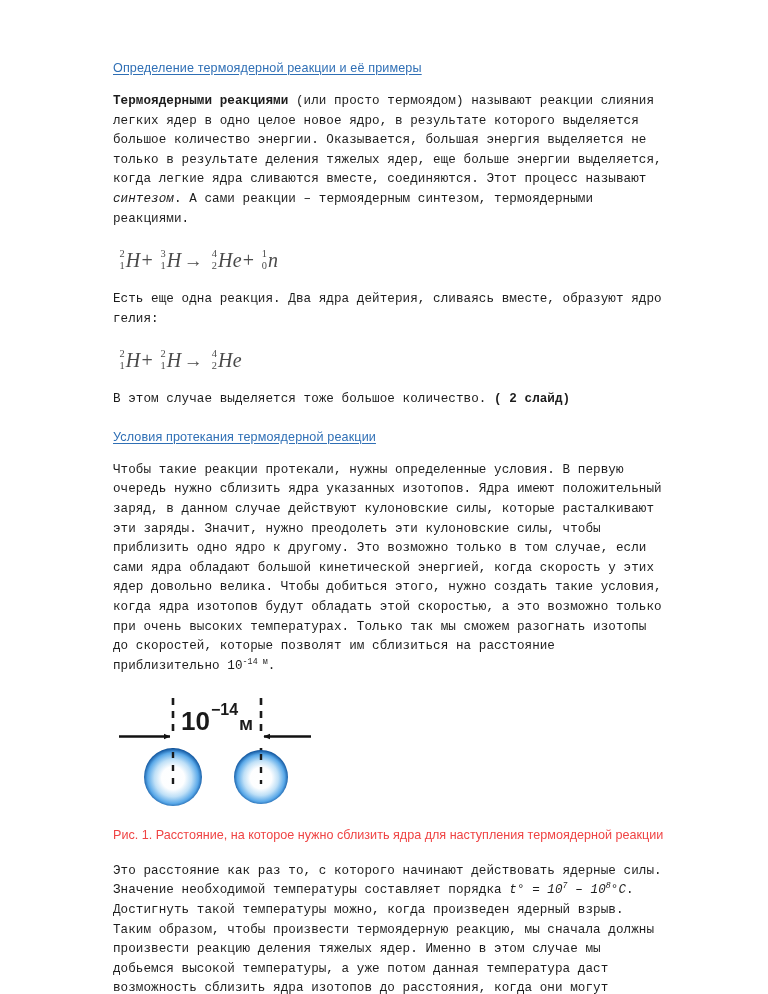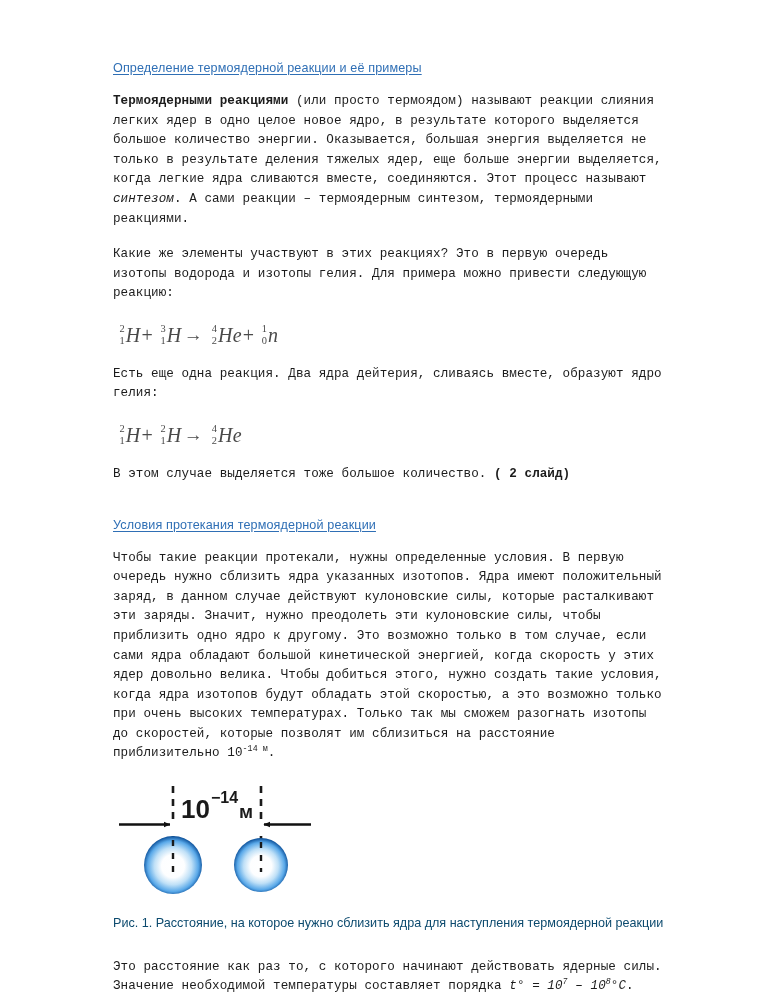--- a/index.html
+++ b/index.html
@@ -37,21 +37,21 @@
     font-size: 12.6px;
     line-height: 16px;
     color: #2f6fb5;
     text-decoration: underline;
     text-underline-offset: 2px;
     margin: 0 0 16px 0;
     letter-spacing: 0.01em;
     cursor: pointer;
   }
   .link-heading.second {
-    margin-top: 32px;
+    margin-top: 19px;
     margin-bottom: 16px;
   }
 
   
   p.body {
     font-size: 12.6px;
     line-height: 19.6px;
     color: #1c1c1c;
     margin: 0 0 16px 0;
     text-align: left;
@@ -127,37 +127,36 @@
     margin: 3px 0 13px 0;
     width: 202px;
     height: 121px;
     position: relative;
   }
   .figure svg { display: block; }
 
   .caption {
     font-size: 12.6px;
     line-height: 19.6px;
-    color: #0c4a6e;
-    margin: 0 0 24px 0;
+    color: #ef4444;
+    margin: 0 0 16px 0;
   }
 </style>
 </head>
 <body>
 
 <div class="page">
   <div class="content">
 
     <a class="link-heading" href="#">Определение термоядерной реакции и её примеры</a>
 
     <p class="body">
       <b>Термоядерными реакциями</b><span> (или просто термоядом) называют реакции слияния легких ядер в одно целое новое ядро, в результате которого выделяется большое количество энергии. Оказывается, большая энергия выделяется не только в результате деления тяжелых ядер, еще больше энергии выделяется, когда легкие ядра сливаются вместе, соединяются. Этот процесс называют </span><i>синтезом</i><span>. А сами реакции – термоядерным синтезом, термоядерными реакциями.</span>
     </p>
 
-    <p class="body">Какие же элементы участвуют в этих реакциях? Это в первую очередь изотопы водорода и изотопы гелия. Для примера можно привести следующую реакцию:</p>
 
     <div class="formula">
       <span class="nuc">
         <span class="top">2</span>
         <span class="bot">1</span>
       </span><span class="el">H</span><span class="op">+</span><span class="nuc">
         <span class="top">3</span>
         <span class="bot">1</span>
       </span><span class="el">H</span><span class="arrow">→</span><span class="nuc">
         <span class="top">4</span>

